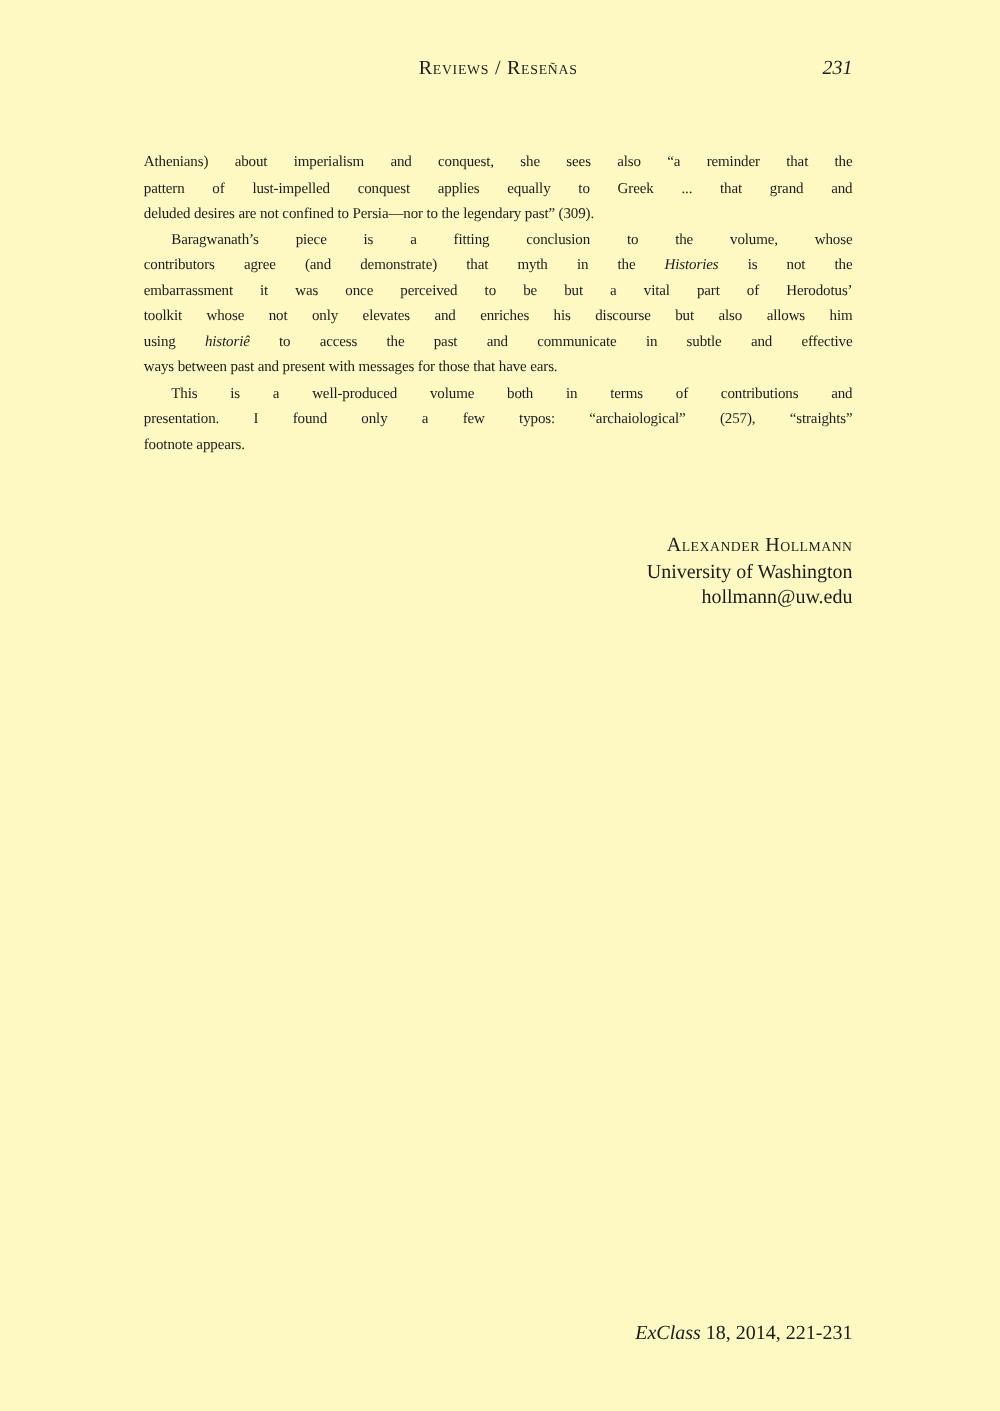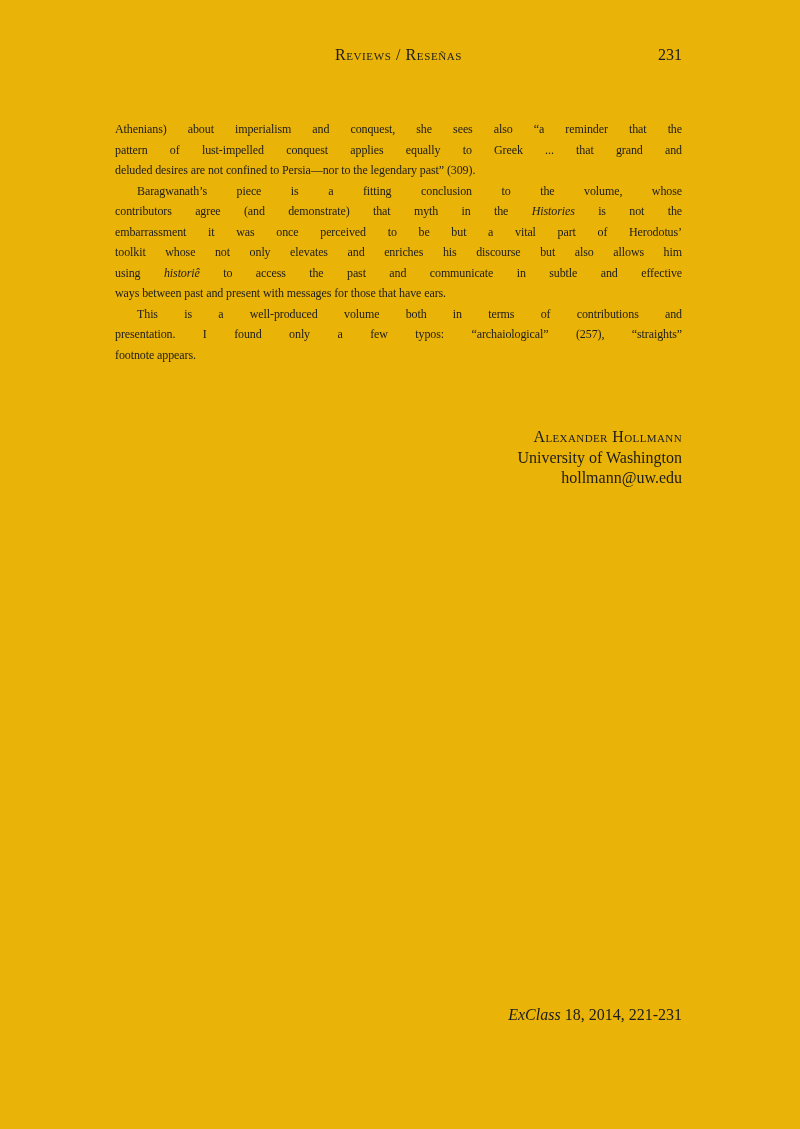--- a/index.html
+++ b/index.html
@@ -4,21 +4,21 @@
 <style>
   html, body {
     margin: 0;
     padding: 0;
     background: #ffffff;
   }
   .page {
     position: relative;
     width: 800px;
     height: 1129px;
-    background: #eab308;
+    background: #fef9c3;
     color: #1c1c1c;
     font-family: "Liberation Serif", "DejaVu Serif", serif;
     overflow: hidden;
   }
   .running-header {
     position: absolute;
     top: 44px;
     left: 115px;
     width: 567px;
     height: 21px;
@@ -29,20 +29,21 @@
     position: absolute;
     left: 0;
     right: 0;
     text-align: center;
     letter-spacing: 0.6px;
   }
   .page-number {
     position: absolute;
     right: 0;
     top: 0;
+    font-style: italic;
   }
   .smallcaps {
     font-variant: small-caps;
   }
   .italic {
     font-style: italic;
   }
   .body-text {
     position: absolute;
     top: 119px;
@@ -74,21 +75,21 @@
     width: 567px;
     text-align: right;
     font-size: 16px;
     line-height: 20.5px;
   }
   .sig-name {
     letter-spacing: 0.4px;
   }
   .footer {
     position: absolute;
-    top: 1004px;
+    top: 1056px;
     left: 115px;
     width: 567px;
     text-align: right;
     font-size: 16px;
     line-height: 21px;
   }
 </style>
 </head>
 <body>
 

